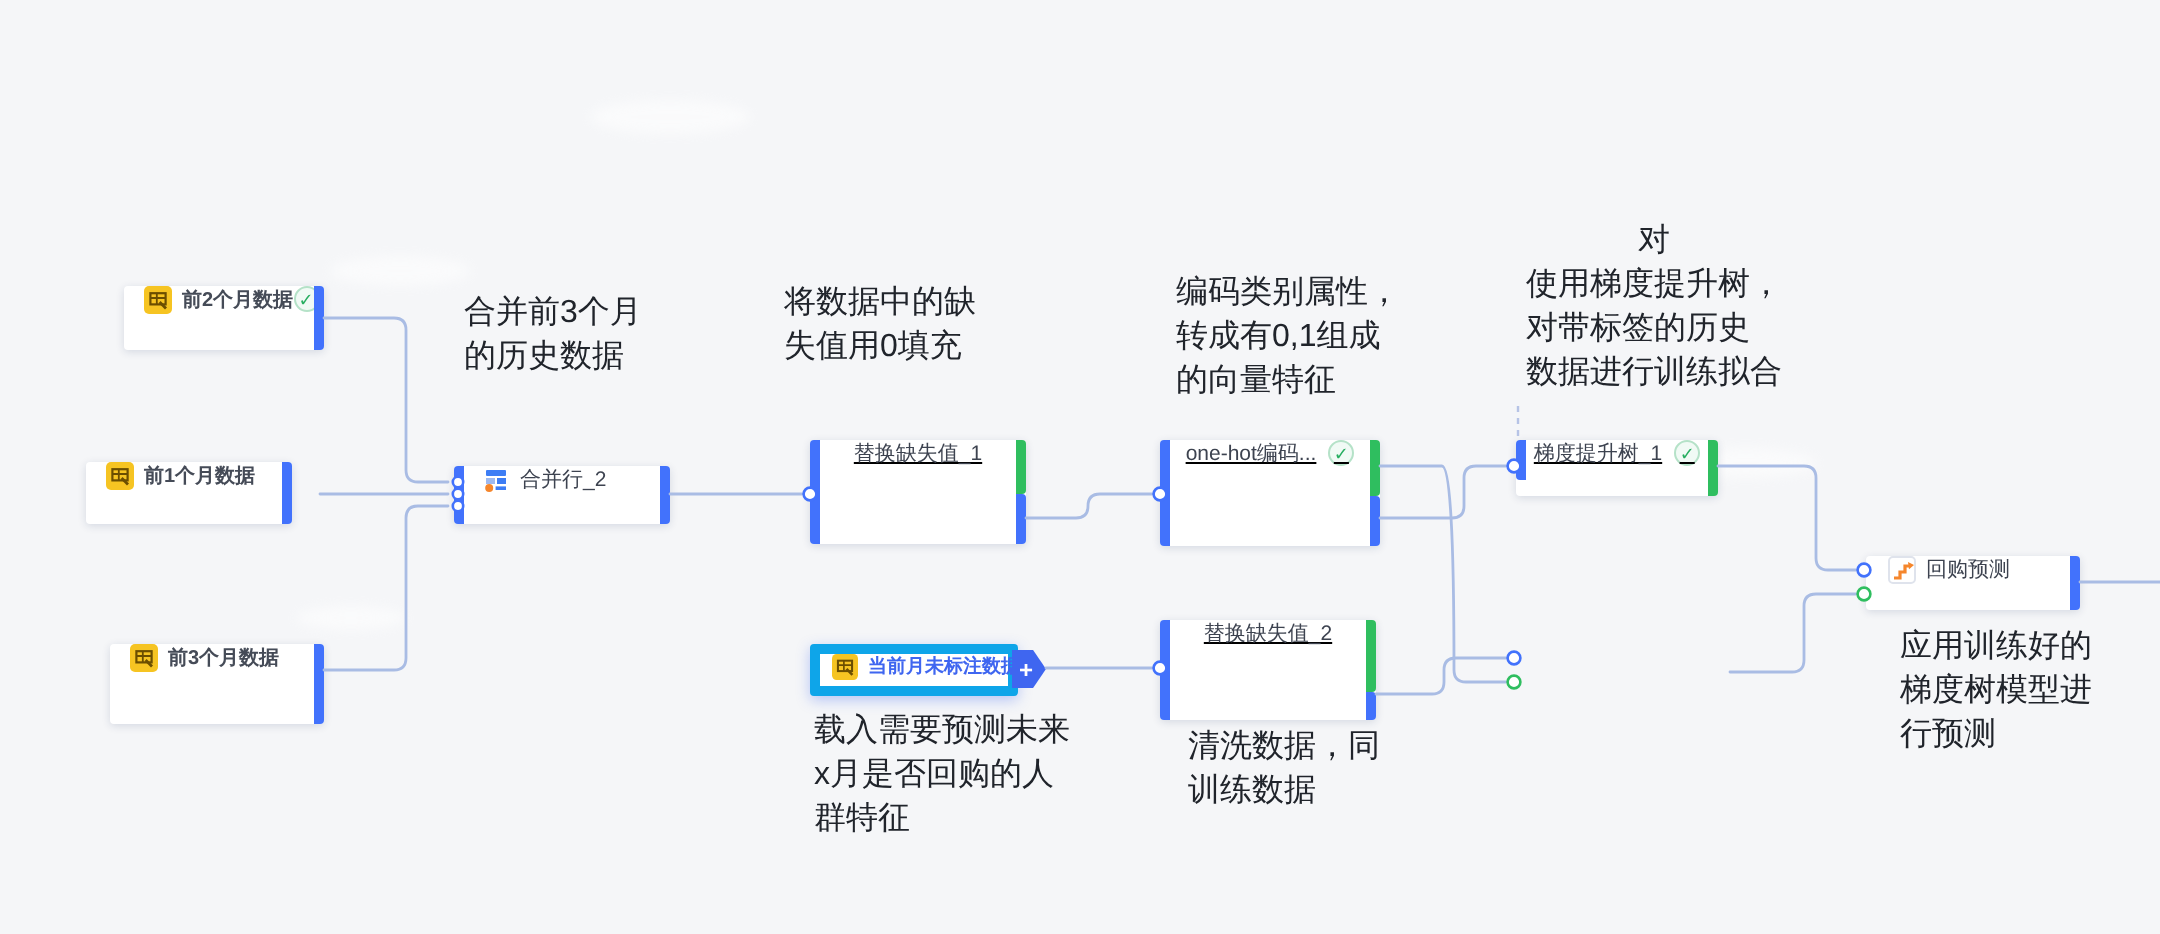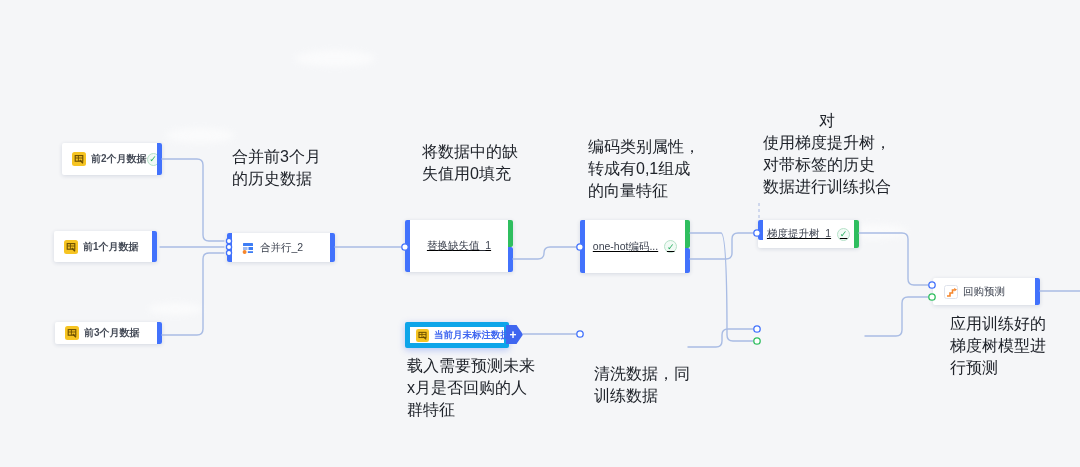--- a/index.html
+++ b/index.html
@@ -1,20 +1,20 @@
 <!DOCTYPE html>
 <html><head>
 <meta charset="utf-8">
 <style>
   html,body{margin:0;padding:0;background:#f5f6f8;}
   .canvas{position:relative;width:1080px;height:467px;background:#f5f6f8;overflow:hidden;
           font-family:"Liberation Sans","DejaVu Sans",sans-serif;}
   .smudge{position:absolute;background:#ffffff;opacity:.55;filter:blur(3px);border-radius:50%;}
   
-  .node{position:absolute;background:#fff;border-radius:2px;display:flex;align-items:center;
+  .node{position:absolute;background:#fff;border-radius:2px;display:flex;
         box-shadow:0 1px 4px rgba(20,40,90,.14);z-index:2;box-sizing:border-box;}
   .node .bar{position:absolute;top:0;bottom:0;width:5px;}
   .bar.left{left:0;border-radius:2px 0 0 2px;}
   .bar.right{right:0;border-radius:0 2px 2px 0;}
   .blue{background:#4272fc;}
   .green{background:#2fbe5f;}
   .bar.top-half{bottom:auto;height:52%;}
   .bar.bottom-half{top:auto;height:48%;}
   .bar.top-72{bottom:auto;height:72%;}
   .bar.bottom-28{top:auto;height:28%;}
@@ -45,21 +45,21 @@
 
 <div class="canvas">
 
   <div class="smudge" style="left:165px;top:128px;width:70px;height:15px"></div>
   <div class="smudge" style="left:295px;top:50px;width:80px;height:17px"></div>
   <div class="smudge" style="left:838px;top:224px;width:70px;height:15px"></div>
   <div class="smudge" style="left:148px;top:303px;width:55px;height:12px"></div>
 
   <div class="note" style="left:232px;top:146px">合并前3个月
 的历史数据</div>
-  <div class="note" style="left:422px;top:141px">将数据中的缺
+  <div class="note" style="left:392px;top:141px">将数据中的缺
 失值用0填充</div>
   <div class="note" style="left:588px;top:136px">编码类别属性，
 转成有0,1组成
 的向量特征</div>
   <div class="note center" style="left:763px;top:110px;width:128px">对</div>
   <div class="note" style="left:763px;top:132px">使用梯度提升树，
 对带标签的历史
 数据进行训练拟合</div>
   <div class="note" style="left:594px;top:363px">清洗数据，同
 训练数据</div>
@@ -77,34 +77,34 @@
           <rect x="3.2" y="3.6" width="7.6" height="5.6" fill="none" stroke="#6b4e00" stroke-width="1.1"></rect>
           <path d="M3.2 6 h7.6 M6.4 3.6 v5.6" stroke="#6b4e00" stroke-width="0.9"></path>
           <path d="M7.8 8 l3.2 3.2" stroke="#6b4e00" stroke-width="1.4"></path>
         </svg>
     </span>
     <span class="nlabel">前2个月数据</span>
     <span class="check push">✓</span>
     <span class="bar right blue"></span>
   </div>
 
-  <div class="node" style="left:54px;top:231px;width:103px;height:31px">
+  <div class="node" style="left:43px;top:231px;width:103px;height:31px">
     <span class="nicon">
       <svg viewBox="0 0 14 14">
           <rect width="14" height="14" rx="2.5" fill="#f6c422"></rect>
           <rect x="3.2" y="3.6" width="7.6" height="5.6" fill="none" stroke="#6b4e00" stroke-width="1.1"></rect>
           <path d="M3.2 6 h7.6 M6.4 3.6 v5.6" stroke="#6b4e00" stroke-width="0.9"></path>
           <path d="M7.8 8 l3.2 3.2" stroke="#6b4e00" stroke-width="1.4"></path>
         </svg>
     </span>
     <span class="nlabel">前1个月数据</span>
     <span class="bar right blue"></span>
   </div>
 
-  <div class="node" style="left:55px;top:322px;width:107px;height:22px">
+  <div class="node" style="left:55px;top:322px;width:107px;height:40px">
     <span class="nicon">
       <svg viewBox="0 0 14 14">
           <rect width="14" height="14" rx="2.5" fill="#f6c422"></rect>
           <rect x="3.2" y="3.6" width="7.6" height="5.6" fill="none" stroke="#6b4e00" stroke-width="1.1"></rect>
           <path d="M3.2 6 h7.6 M6.4 3.6 v5.6" stroke="#6b4e00" stroke-width="0.9"></path>
           <path d="M7.8 8 l3.2 3.2" stroke="#6b4e00" stroke-width="1.4"></path>
         </svg>
     </span>
     <span class="nlabel">前3个月数据</span>
     <span class="bar right blue"></span>
@@ -156,20 +156,26 @@
           <path d="M3.2 6 h7.6 M6.4 3.6 v5.6" stroke="#6b4e00" stroke-width="0.9"></path>
           <path d="M7.8 8 l3.2 3.2" stroke="#6b4e00" stroke-width="1.4"></path>
         </svg>
     </span>
     <span class="nlabel" style="font-size:9.5px">当前月未标注数据</span>
   </div>
   <div class="flag" style="left:506px;top:325px;width:17px;height:19px">
     <span style="margin-right:3px">+</span>
   </div>
 
+  <div class="node proc centered" style="left:580px;top:310px;width:108px;height:50px">
+    <span class="bar left blue"></span>
+    <span class="nlabel">替换缺失值_2</span>
+    <span class="bar right green top-72"></span>
+    <span class="bar right blue bottom-28"></span>
+  </div>
 
   <div class="node proc" style="left:933px;top:278px;width:107px;height:27px">
     <span class="nicon" style="margin-left:11px">
       <svg viewBox="0 0 14 14">
           <rect x="0.5" y="0.5" width="13" height="13" rx="2" fill="#fff" stroke="#dfe3ec"></rect>
           <path d="M3 11 H6 V8 H8.5 V5 H10.5" fill="none" stroke="#f5862c" stroke-width="1.6"></path>
           <polygon points="10,3 13,4.5 10.5,6.6" fill="#f5862c"></polygon>
         </svg>
     </span>
     <span class="nlabel">回购预测</span>

